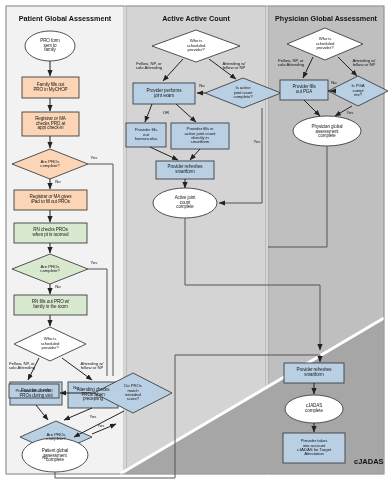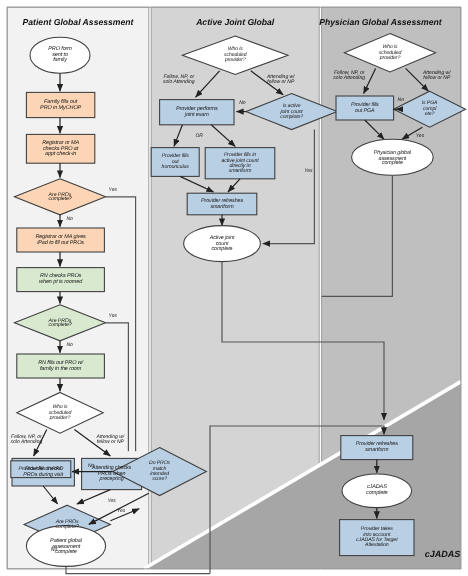--- a/index.html
+++ b/index.html
@@ -2,21 +2,21 @@
 <html><head>
 <meta charset="utf-8">
 <style>
   html,body{margin:0;padding:0;}
   body{
     width:390px;height:480px;
     background:#ffffff;
     font-family:"Liberation Sans", sans-serif;
     overflow:hidden;
   }
-  #stage{position:relative;width:390px;height:480px;overflow:hidden;font-style:italic;}
+  #stage{position:relative;width:390px;height:480px;overflow:hidden;}
   #svgroot{position:absolute;left:0;top:0;width:390px;height:480px;}
   .nodetext{
     position:absolute;
     display:flex;align-items:center;justify-content:center;
     text-align:center;
     pointer-events:none;
     color:#1a1a1a;
     line-height:1.02;
     letter-spacing:-0.1px;
   }
@@ -161,22 +161,22 @@
 
     <polyline points="175,478 175,355 320,355 320,362" fill="none" stroke="#555" stroke-width="1" marker-end="url(#arrow2)"></polyline>
     <rect x="284" y="363" width="60" height="20" fill="#b9cfe4" stroke="#3f3f3f" stroke-width="0.9"></rect>
     <line x1="314" y1="383" x2="314" y2="394" stroke="#222" stroke-width="1" marker-end="url(#arrow2)"></line>
     <ellipse cx="314" cy="409" rx="29" ry="14" fill="#ffffff" stroke="#3f3f3f" stroke-width="0.9"></ellipse>
     <line x1="314" y1="423" x2="314" y2="432" stroke="#222" stroke-width="1" marker-end="url(#arrow2)"></line>
     <rect x="283" y="433" width="62" height="30" fill="#b9cfe4" stroke="#3f3f3f" stroke-width="0.9"></rect>
   </svg>
 
   <div class="paneltitle" style="left:6px;top:14px;width:118px;font-size:7.2px;">Patient Global Assessment</div>
-  <div class="paneltitle" style="left:126px;top:14px;width:140px;font-size:7.2px;">Active Joint Global</div>
-  <div class="paneltitle" style="left:252px;top:14px;width:116px;font-size:7.2px;text-align:right;">Physician Global Assessment</div>
+  <div class="paneltitle" style="left:126px;top:14px;width:140px;font-size:7.2px;">Active Active Count</div>
+  <div class="paneltitle" style="left:268px;top:14px;width:116px;font-size:7.2px;">Physician Global Assessment</div>
 
   <div class="nodetext" style="left:25px;top:31px;width:50px;height:30px;font-size:4.6px;white-space:pre-line;">PRO form
 sent to
 family</div>
   <div class="nodetext" style="left:22px;top:77px;width:57px;height:21px;font-size:4.6px;white-space:pre-line;">Family fills out
 PRO in MyCHOP</div>
   <div class="nodetext" style="left:22px;top:112px;width:57px;height:24px;font-size:4.6px;white-space:pre-line;">Registrar or MA
 checks PRO at
 appt check-in</div>
   <div class="nodetext" style="left:25px;top:155px;width:50px;height:18px;font-size:4.4px;white-space:pre-line;">Are PROs

